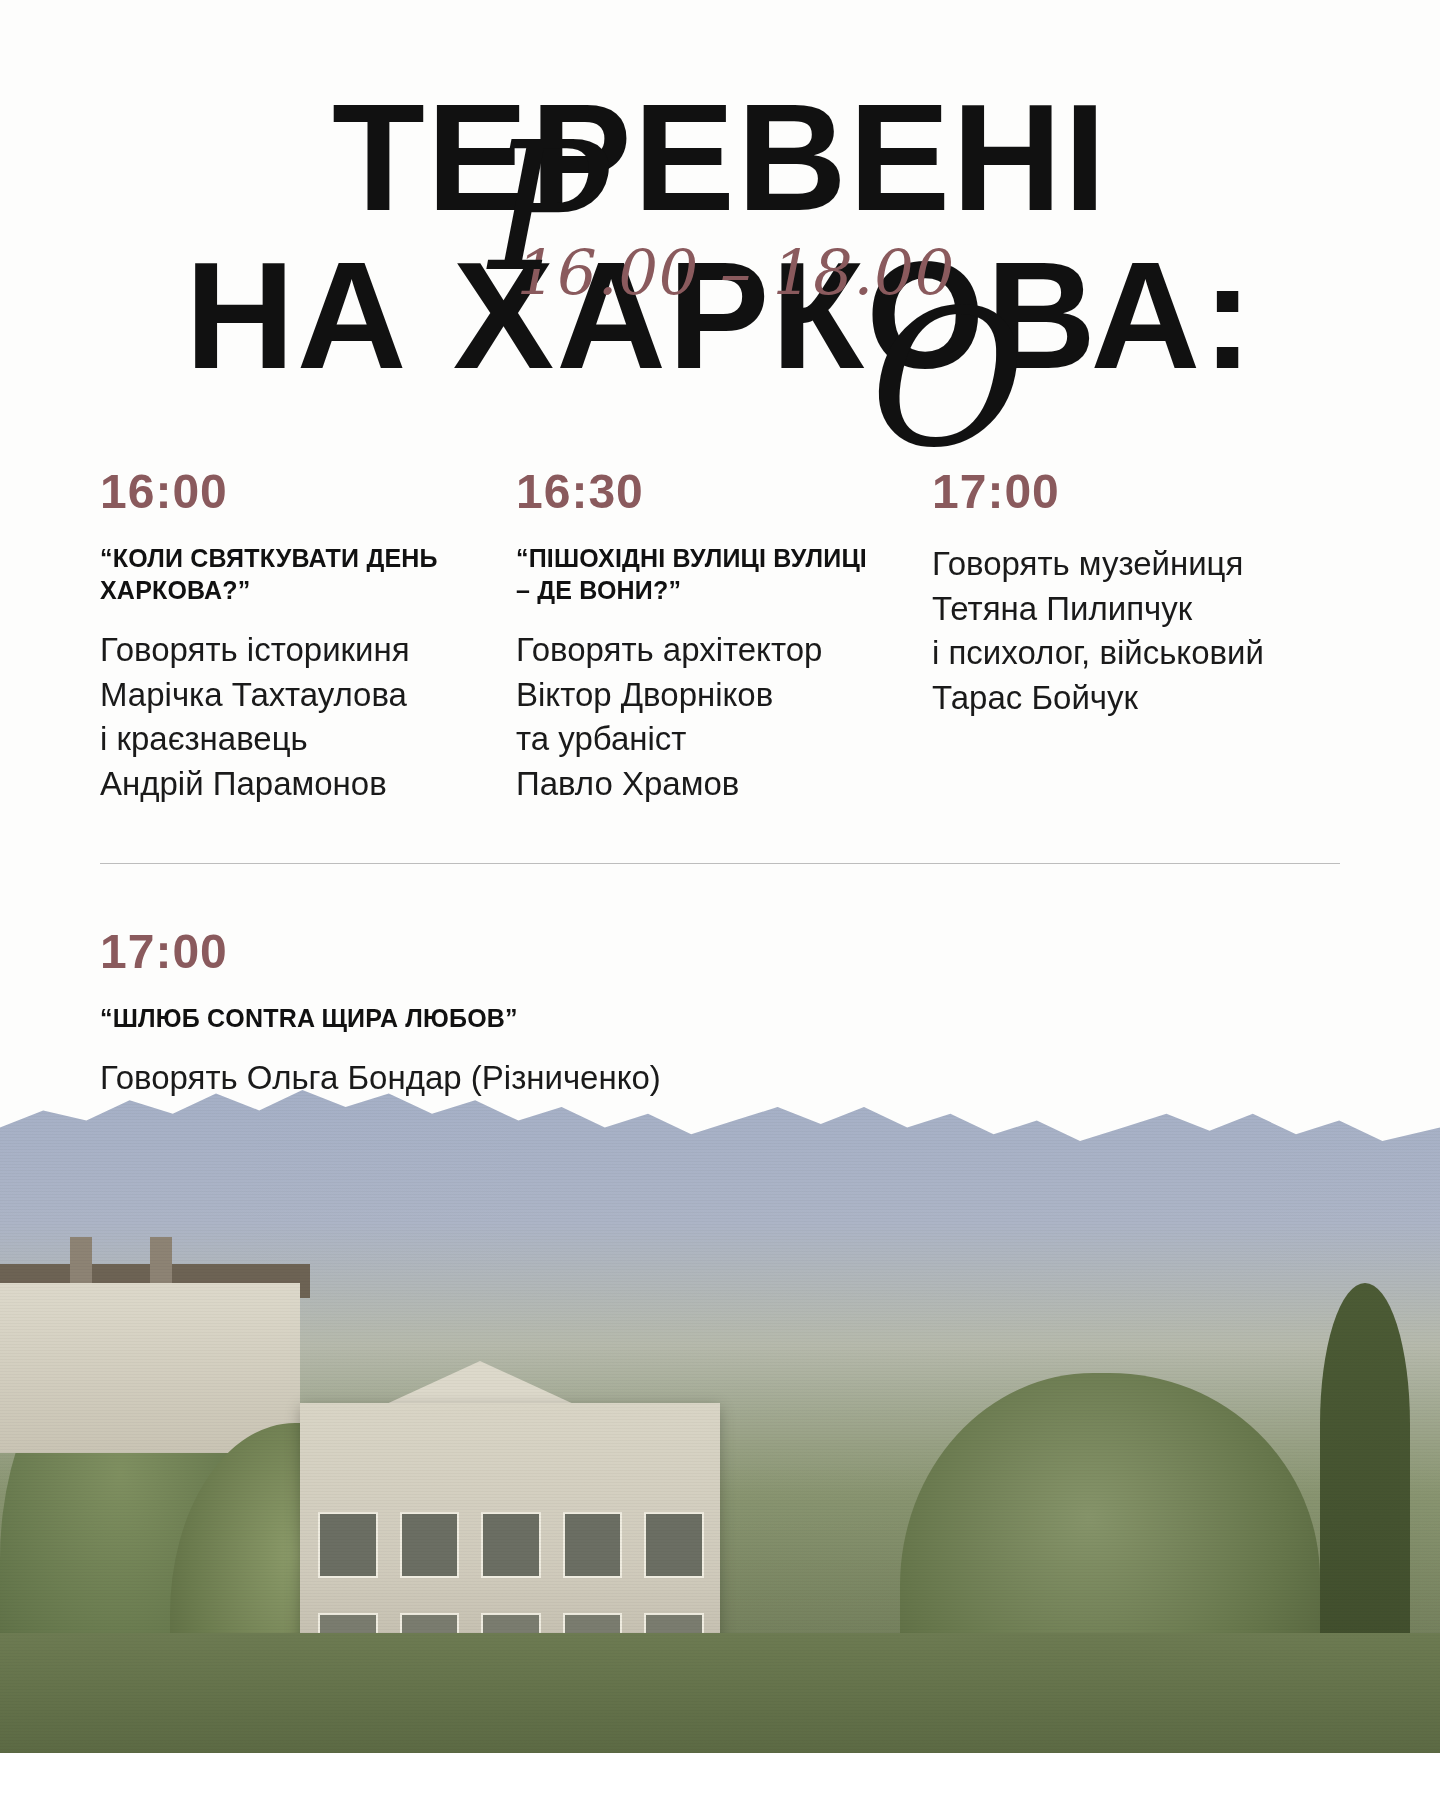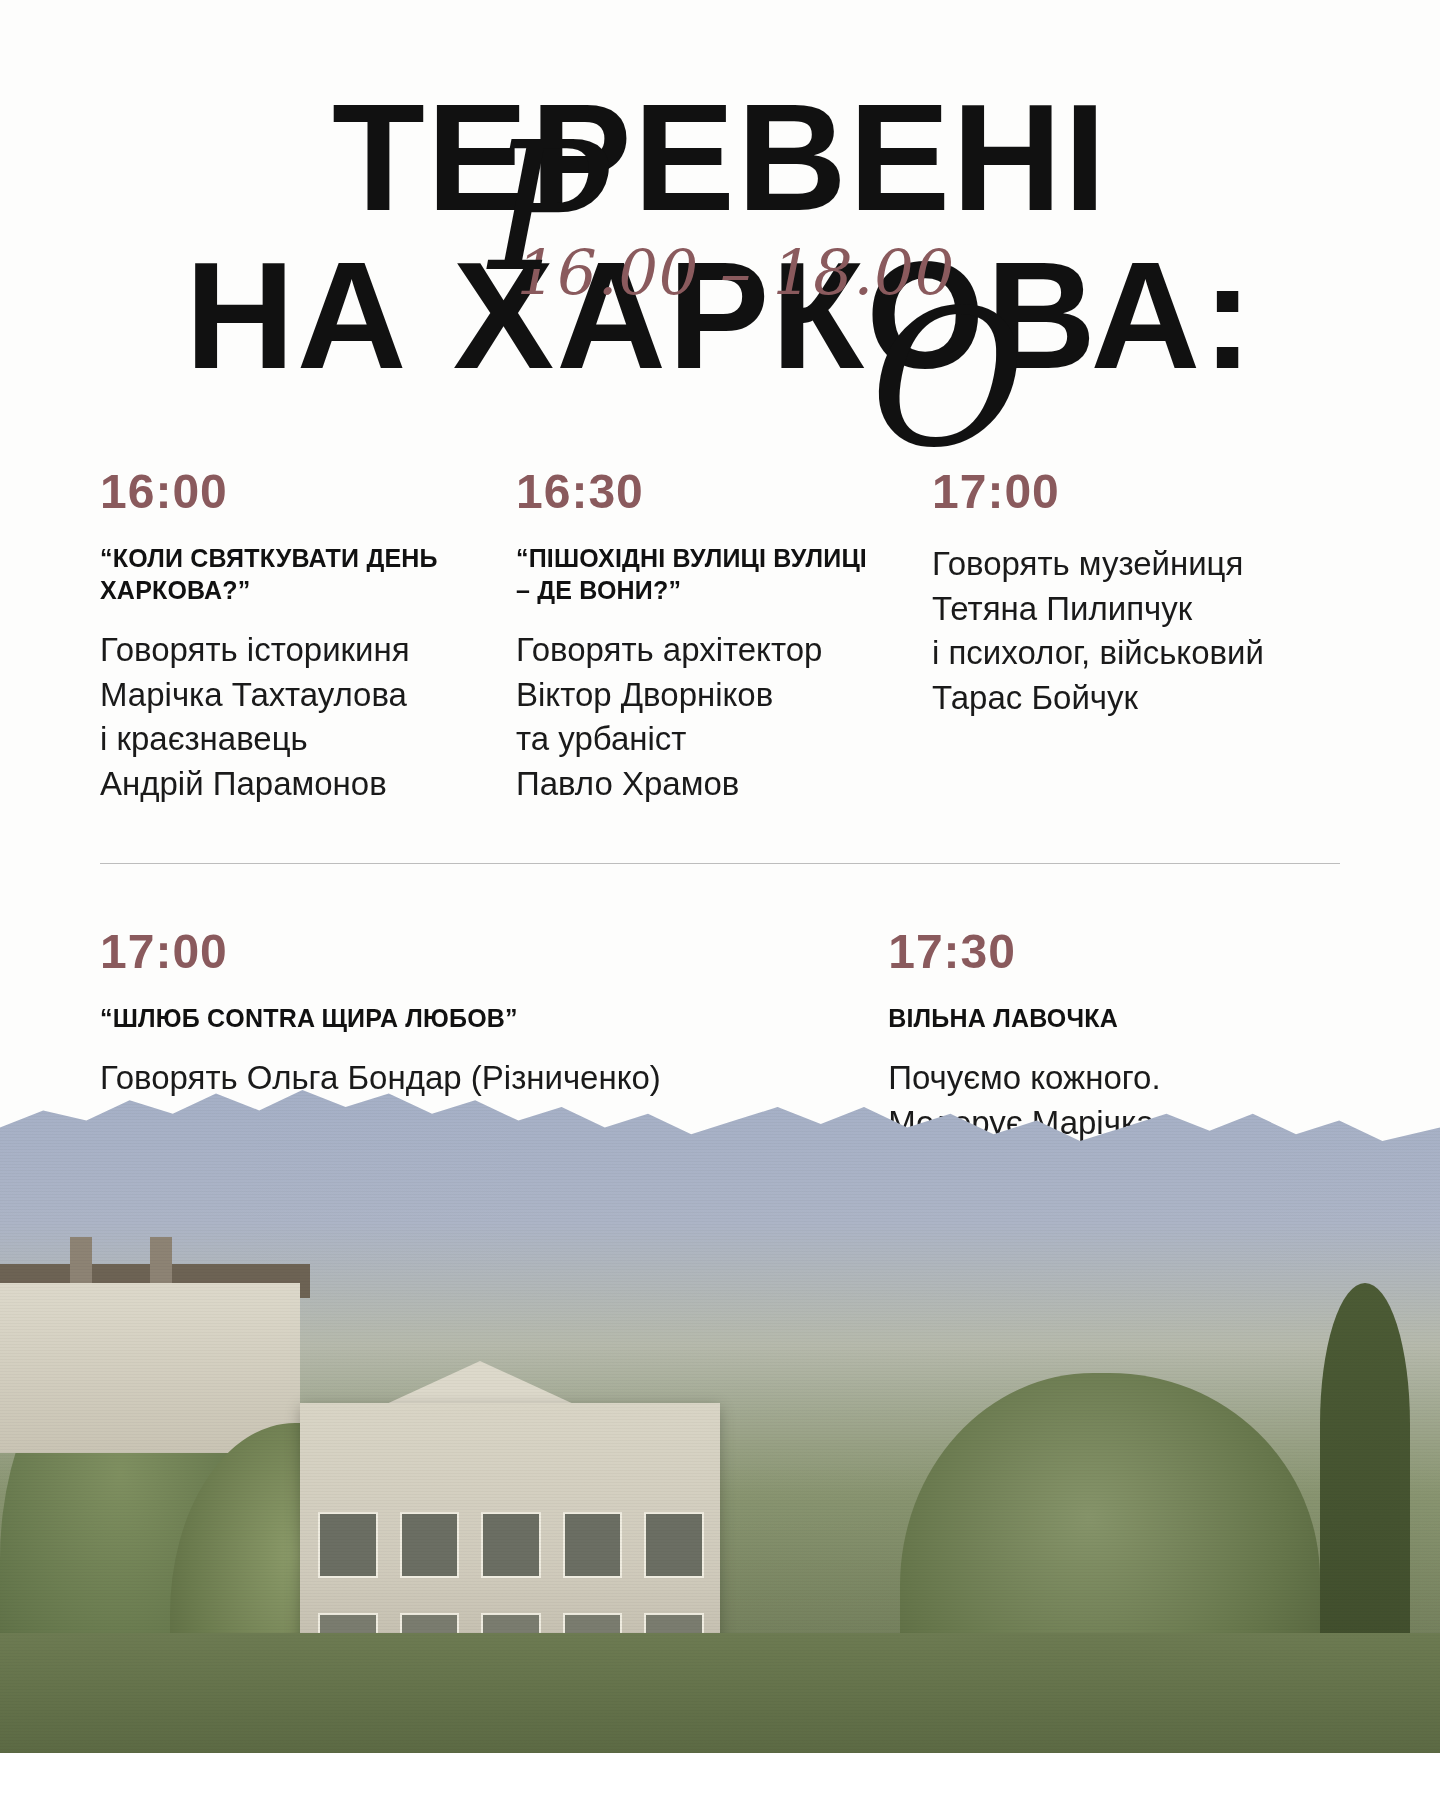--- a/index.html
+++ b/index.html
@@ -291,26 +291,20 @@
 
     <div class="divider"></div>
 
     <div class="row row-2">
       <div class="col col-wide">
         <div class="time">17:00</div>
         <div class="topic">“ШЛЮБ CONTRA ЩИРА ЛЮБОВ”</div>
         <div class="speakers">Говорять Ольга Бондар (Різниченко)
 та “уявники”</div>
       </div>
-      <div class="col col-right">
-        <div class="time">17:30</div>
-        <div class="topic">ВІЛЬНА ЛАВОЧКА</div>
-        <div class="speakers">Почуємо кожного.
-Модерує Марічка Тахтаулова</div>
-      </div>
     </div>
 
   </div>
 
   <div class="photo-wrap">
     <div class="photo">
       <div class="ph-trees-left"></div>
       <div class="ph-roof-left"></div>
       <div class="ph-chimney" style="left:70px;"></div>
       <div class="ph-chimney" style="left:150px;"></div>

